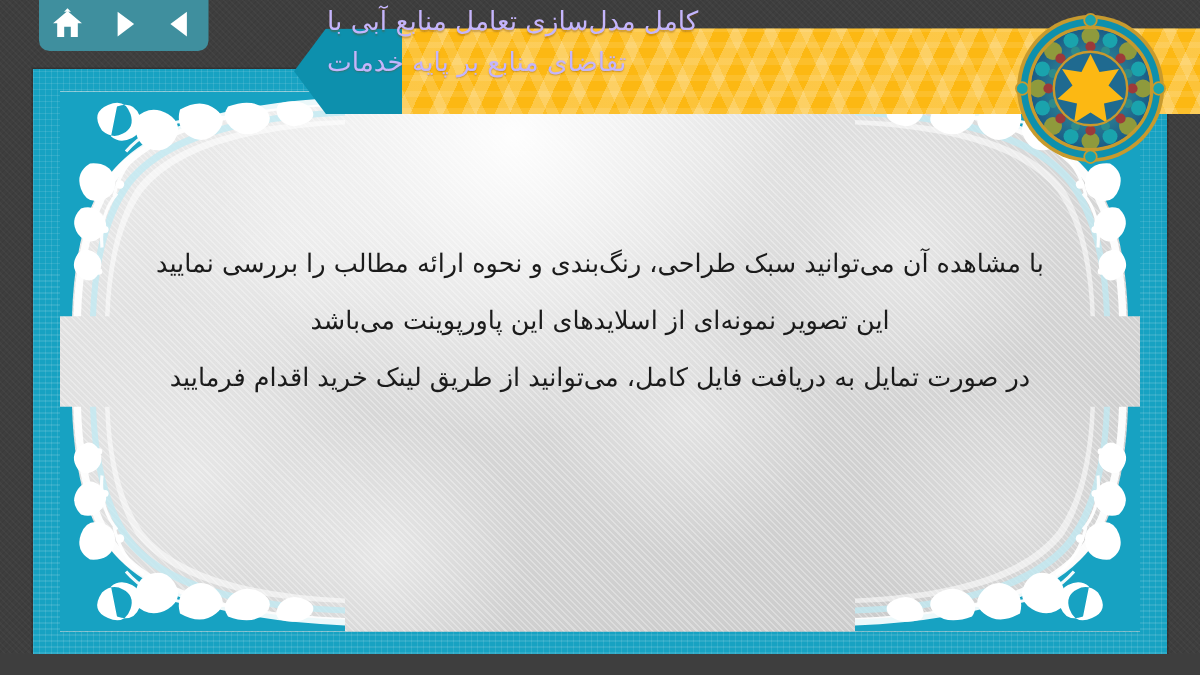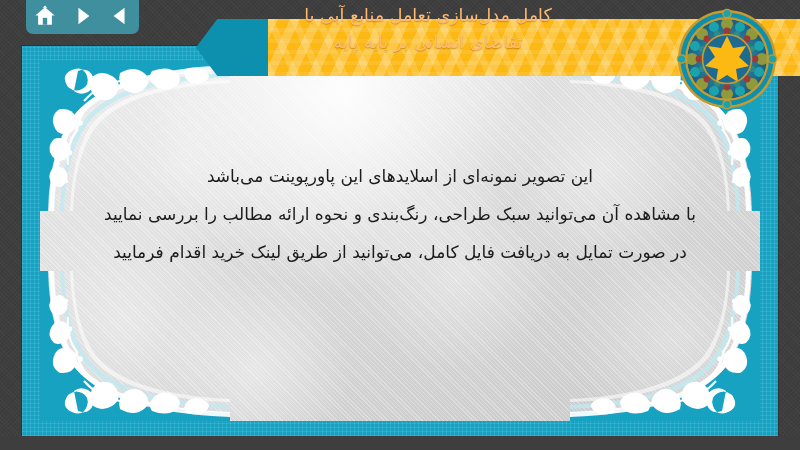--- a/index.html
+++ b/index.html
@@ -93,22 +93,22 @@
       repeating-linear-gradient(0deg,
         rgba(255,255,255,.10) 0 4px,
         rgba(255,255,255,0) 4px 11px);
   }
 
   .title-text {
     position: absolute;
     right: 162px;
     top: 2px;
     width: 420px;
-    text-align: center;
-    color: #fdba74;
+    text-align: left;
+    color: #c4b5fd;
     font-size: 17.5px;
     line-height: 27px;
     font-weight: 400;
     direction: rtl;
     text-shadow: 0 1px 1px rgba(120,70,0,.35);
     white-space: nowrap;
     z-index: 30;
   }
   .title-text div { height: 27px; }
 
@@ -319,34 +319,34 @@
           </g>
           <g fill="none" stroke="#ffffff" stroke-width="2.1" opacity=".95">
             <path d="M44 40 q14 -16 36 -20 q22 -4 40 -2"></path>
             <path d="M36 70 q4 -20 20 -32"></path>
             <path d="M28 104 q-2 -22 10 -36"></path>
           </g>
         </svg>
       </div>
 
       <div class="body-text">
+        <div>با مشاهده آن می‌توانید سبک طراحی، رنگ‌بندی و نحوه ارائه مطالب را بررسی نمایید</div>
         <div>این تصویر نمونه‌ای از اسلایدهای این پاورپوینت می‌باشد</div>
-        <div>با مشاهده آن می‌توانید سبک طراحی، رنگ‌بندی و نحوه ارائه مطالب را بررسی نمایید</div>
         <div>در صورت تمایل به دریافت فایل کامل، می‌توانید از طریق لینک خرید اقدام فرمایید</div>
       </div>
 
     </div>
   </div>
 
   <div class="banner-wrap">
     <div class="tealtab"></div>
     <div class="banner"></div>
     <div class="title-text">
       <div>کامل مدل‌سازی تعامل منابع آبی با</div>
-      <div>تقاضای انسانی بر پایه پایه</div>
+      <div>تقاضای منابع بر پایه خدمات</div>
     </div>
   </div>
 
   <div class="medallion">
     <svg viewBox="0 0 102 102" width="102" height="102" aria-hidden="true">
       <defs>
         <radialGradient id="mg" cx="50%" cy="50%" r="50%">
           <stop offset="0%" stop-color="#2a6fa8"></stop>
           <stop offset="55%" stop-color="#2b7f93"></stop>
           <stop offset="100%" stop-color="#1b5c86"></stop>

